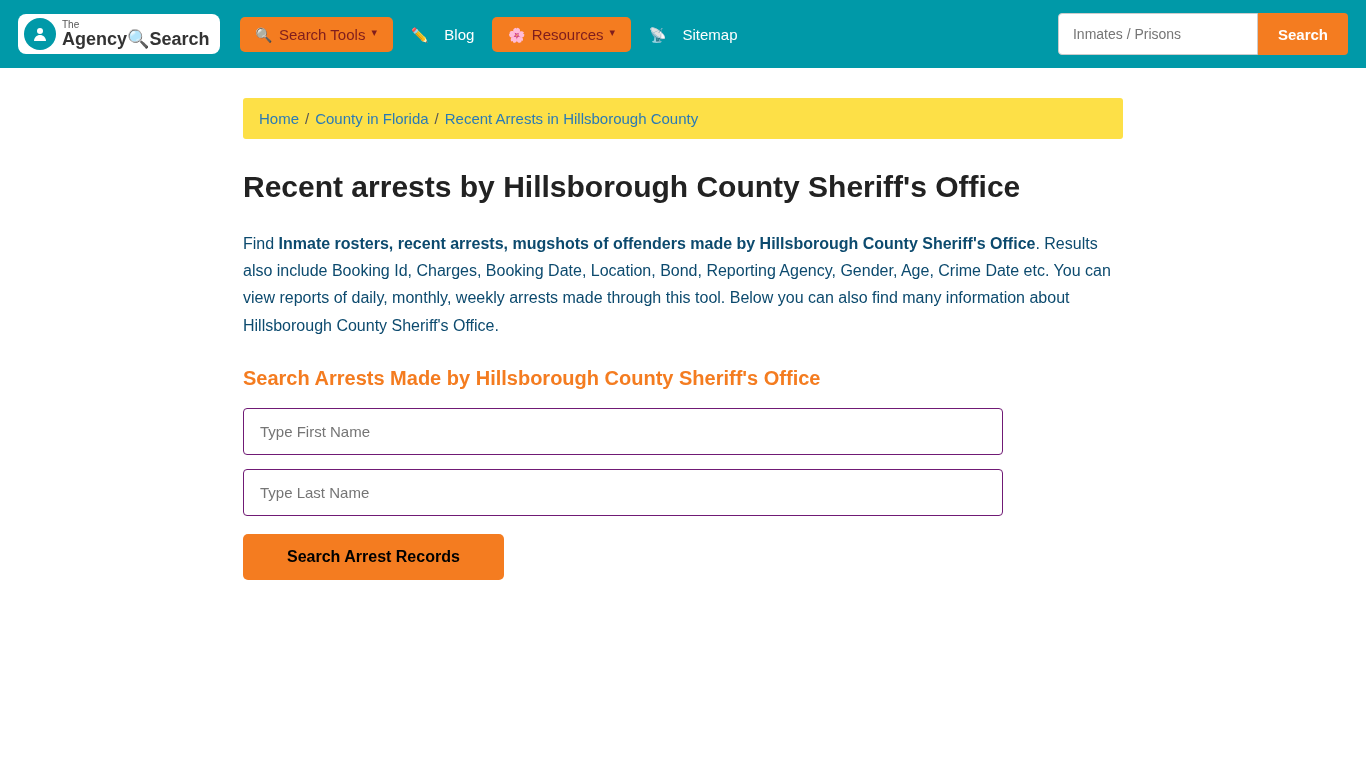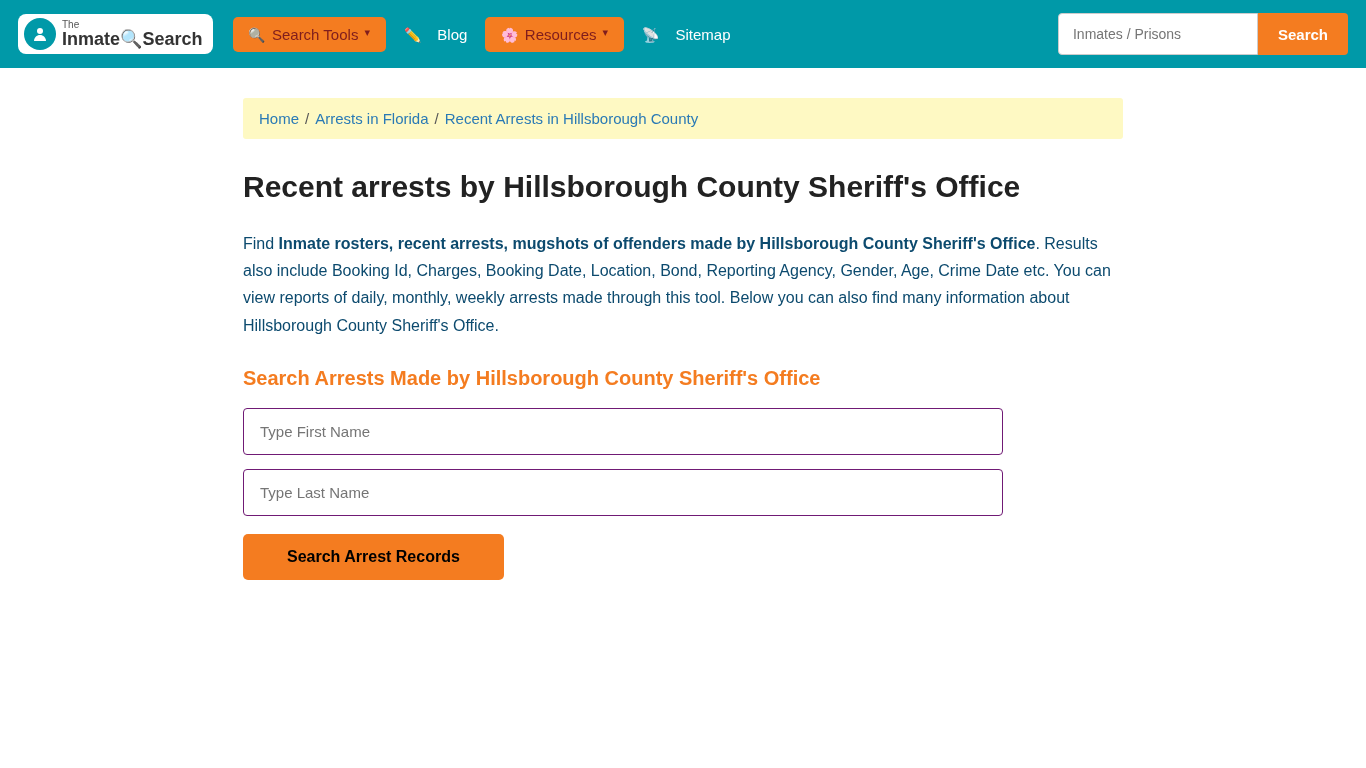--- a/index.html
+++ b/index.html
@@ -106,21 +106,21 @@
 
     
     .content {
       max-width: 920px;
       margin: 30px auto;
       padding: 0 20px;
     }
 
     
     .breadcrumb {
-      background: #fef9c3;
+      background: #fde047;
       padding: 12px 16px;
       border-radius: 3px;
       font-size: 15px;
       margin-bottom: 28px;
       display: flex;
       align-items: center;
       gap: 6px;
       flex-wrap: wrap;
     }
     .breadcrumb a {
@@ -200,21 +200,21 @@
       <div class="logo-icon">
         <svg width="20" height="20" viewBox="0 0 20 20" fill="none">
           <circle cx="10" cy="10" r="9" fill="#0099a8"></circle>
           <circle cx="10" cy="7" r="3" fill="#fff"></circle>
           <path d="M4 17c0-3.3 2.7-6 6-6s6 2.7 6 6" fill="#fff"></path>
         </svg>
       </div>
       <div class="logo-text">
         <span class="the">The</span>
         <span class="inmate">
-          <span>Inmate</span>🔍<span>Search</span>
+          <span>Agency</span>🔍<span>Search</span>
         </span>
       </div>
     </div>
   </div>
 
   <button class="nav-btn">
     <span class="icon-search"></span>
     <span>Search Tools</span>
     <span class="arrow">▾</span>
   </button>
@@ -243,21 +243,21 @@
       <span>Search</span>
     </button>
   </div>
 </nav>
 
 <div class="content">
 
   <div class="breadcrumb">
     <a href="#">Home</a>
     <span class="sep">/</span>
-    <a href="#">Arrests in Florida</a>
+    <a href="#">County in Florida</a>
     <span class="sep">/</span>
     <span class="current">Recent Arrests in Hillsborough County</span>
   </div>
 
   <h1 class="page-title">Recent arrests by Hillsborough County Sheriff's Office</h1>
 
   <p class="description">
     <span>Find </span><strong>Inmate rosters, recent arrests, mugshots of offenders made by Hillsborough County Sheriff's Office</strong><span>. Results also include Booking Id, Charges, Booking Date, Location, Bond, Reporting Agency, Gender, Age, Crime Date etc. You can view reports of daily, monthly, weekly arrests made through this tool. Below you can also find many information about Hillsborough County Sheriff's Office.</span>
   </p>
 

